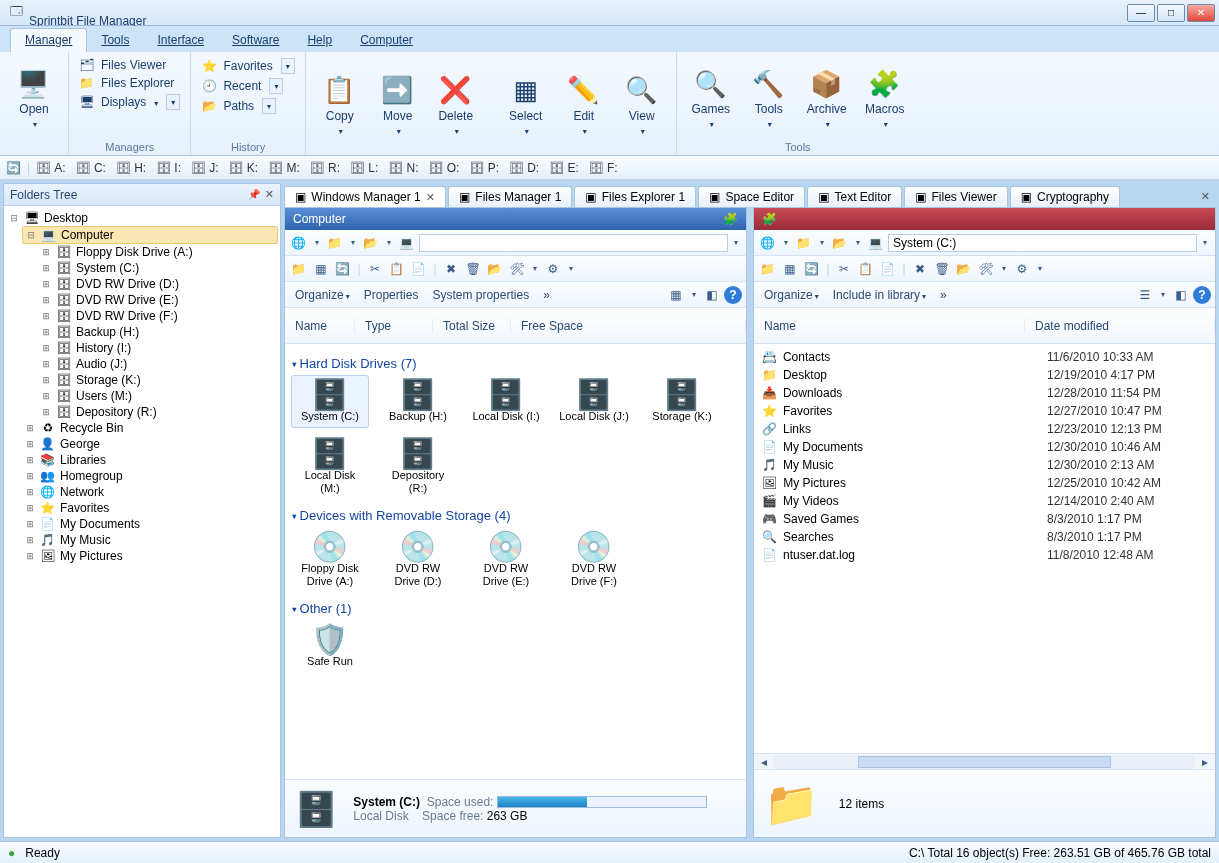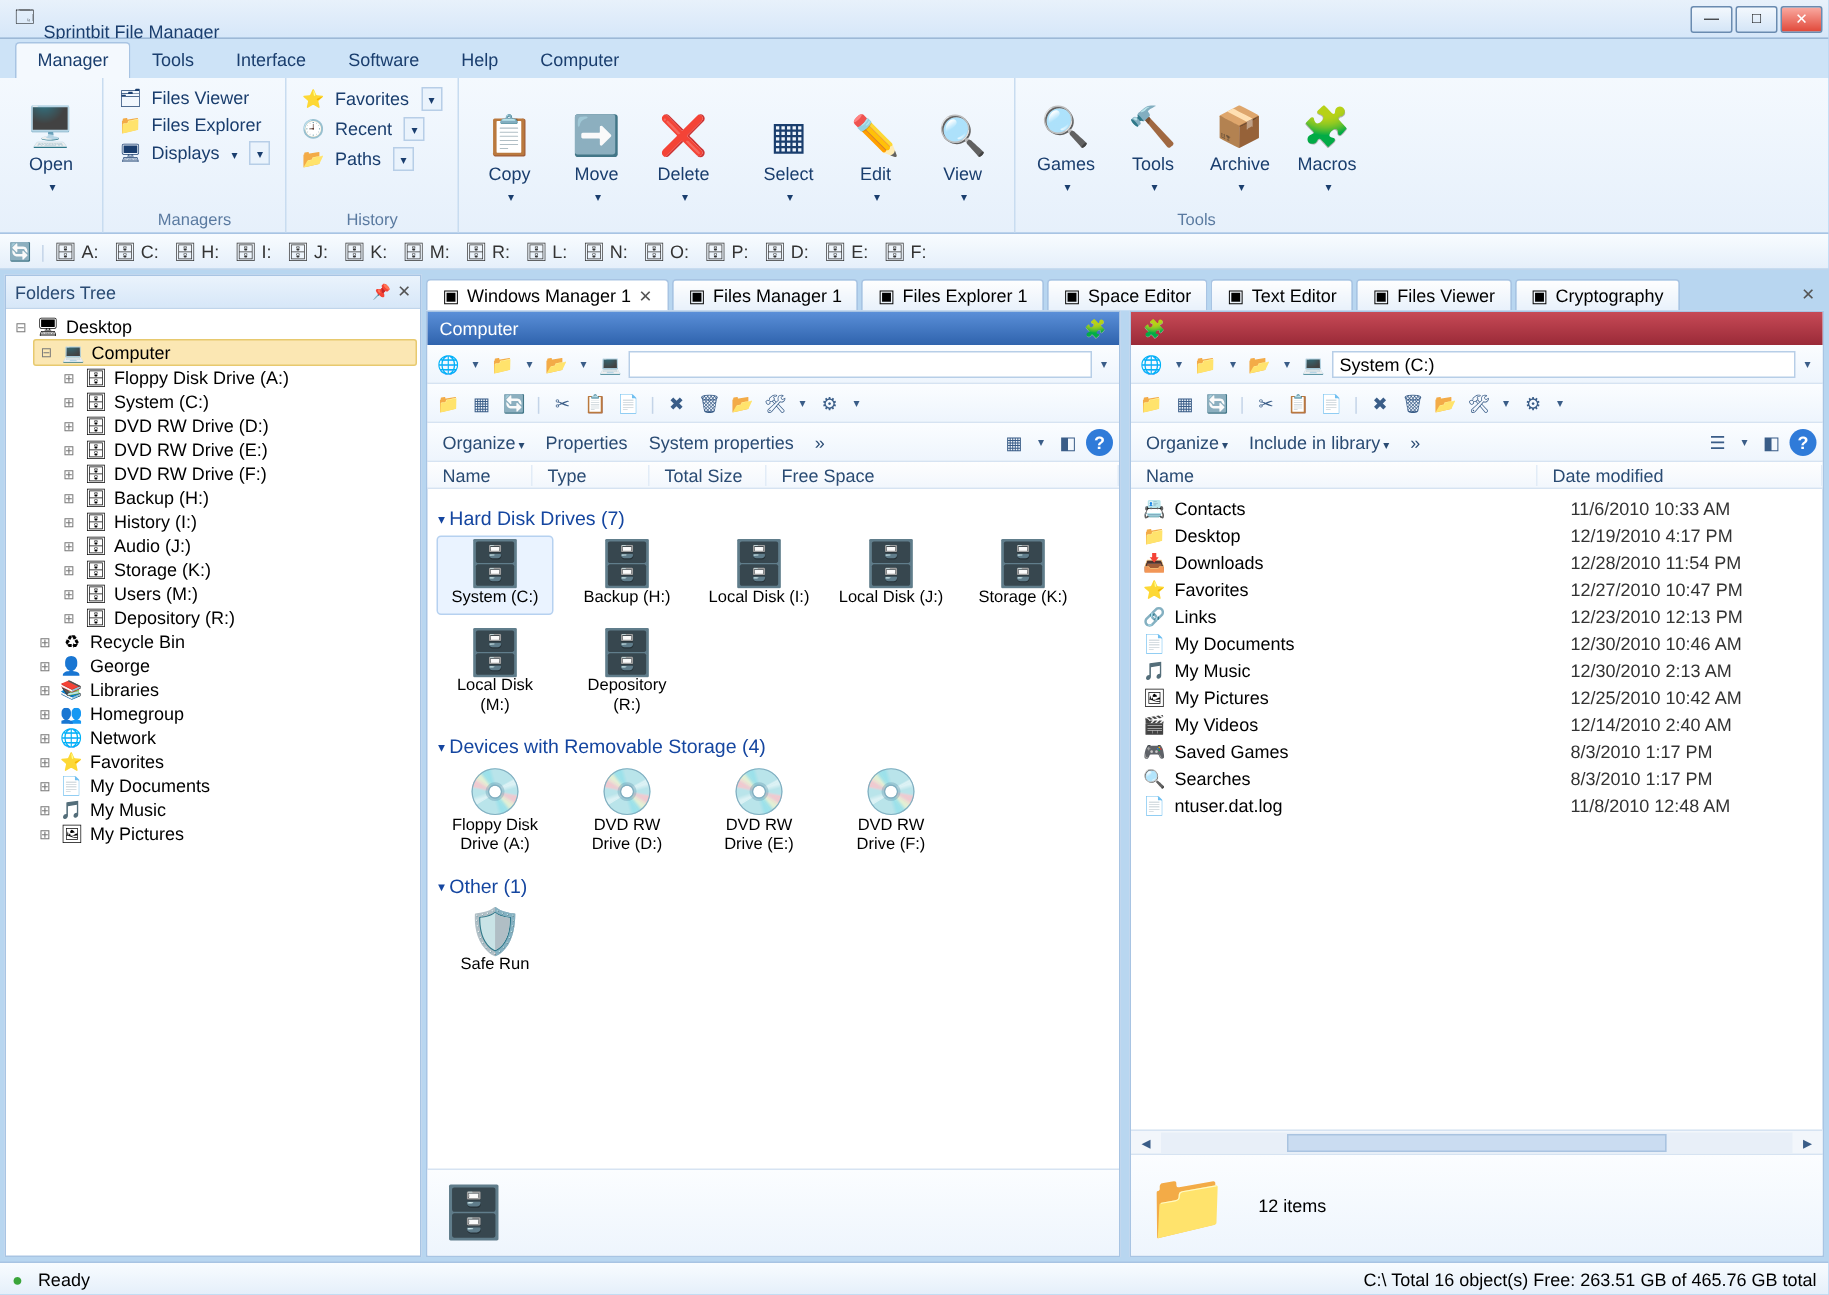--- a/index.html
+++ b/index.html
@@ -6,21 +6,21 @@
   html, body { margin:0; padding:0; height:100%; }
   body { background:#b8d6f0; display:flex; flex-direction:column; overflow:hidden;}
   
   .titlebar { height:26px; background:linear-gradient(#e8f1fb,#d6e7f9); display:flex; align-items:center; padding:0 4px; border-bottom:1px solid #9db8d6;}
   .titlebar .title { flex:1; color:#1a3e6e;margin-top:16px; }
   .winbtns { display:flex; gap:2px;}
   .winbtn { width:28px; height:18px; border:1px solid #6a8bb0; background:linear-gradient(#f3f8fd,#d4e5f7); border-radius:2px; display:flex; align-items:center; justify-content:center; font-size:10px;}
   .winbtn.close{ background:linear-gradient(#f9a9a0,#e1493a); color:#fff;}
   
   .tabs { display:flex; height:26px; background:#cde3f7; padding-left:10px; align-items:flex-end;}
-  .tab { padding:4px 14px 5px; color:#1a3e6e;}
+  .tab { padding:4px 14px 5px; color:#1a3e6e;text-decoration:underline;}
   .tab.active{ background:#f4f9fe; border:1px solid #a8c4e3; border-bottom:none; border-radius:3px 3px 0 0;}
   
   .ribbon { background:linear-gradient(#f4f9fe,#e6f0fb); height:104px; display:flex; border-bottom:1px solid #a8c4e3;}
   .group { border-right:1px solid #c8dcf0; padding:4px 6px 2px; display:flex; flex-direction:column;}
   .group-body{flex:1; display:flex; gap:2px;}
   .group-label{ text-align:center; color:#5a7aa0; font-size:11px; padding-top:1px;}
   .vbtn{ display:flex; flex-direction:column; align-items:center; justify-content:center; width:56px; padding:2px 2px; color:#1a3e6e;}
   .vbtn .bigicon{width:36px;height:36px; display:flex;align-items:center;justify-content:center;font-size:26px;}
   .rowlist{display:flex; flex-direction:column; gap:0;}
   .rowbtn{display:flex; align-items:center; gap:6px; padding:2px 4px; color:#1a3e6e; white-space:nowrap;}
@@ -49,21 +49,21 @@
   .pane .addr{height:22px;display:flex;align-items:center;padding:0 8px;color:#fff;font-size:12px;}
   .pane.left .addr{background:linear-gradient(#5a8fd8,#2f63ad);} 
   .pane.right .addr{background:linear-gradient(#c74a56,#9a2a38);} 
   .toolbar{height:26px;border-bottom:1px solid #d6e3f2;display:flex;align-items:center;gap:2px;padding:0 4px;background:linear-gradient(#fbfdff,#eef5fd);}
   .tb{width:20px;height:20px;display:flex;align-items:center;justify-content:center;font-size:12px;color:#3a5d88;}
   .tb.arrow{width:12px;font-size:8px;}
   .toolbar input.path{flex:1;height:18px;border:1px solid #b7cee7;background:#fff;padding:0 4px;}
   .tb.sep{width:8px;color:#c4d4e8;}
   .tbtxt{padding:0 6px;color:#2a4b73;}
   .viewbar .spacer{flex:1;}
-  .cols{height:18px;border-bottom:1px solid #d6e3f2;display:flex;align-items:center;background:linear-gradient(#fefefe,#f2f7fd);}
+  .cols{height:36px;border-bottom:1px solid #d6e3f2;display:flex;align-items:center;background:linear-gradient(#fefefe,#f2f7fd);}
   .col{padding:0 10px;color:#2a4b73;border-right:1px solid #e2ecf7;}
   .panebody{flex:1;overflow:auto;padding:4px 6px;}
   .sect{color:#1546a0;padding:8px 2px 4px;font-size:13px;}
   .sect::before{content:"▸ ";font-size:9px;transform:rotate(90deg);display:inline-block;margin-right:2px;}
   .icons{display:flex;flex-wrap:wrap;gap:6px 10px;}
   .iconitem{width:78px;text-align:center;padding:4px 2px;border:1px solid transparent;border-radius:3px;}
   .iconitem.sel{background:#eaf3ff;border-color:#b6d1f0;}
   .iconitem .ii{font-size:30px;line-height:30px;}
   .iconitem .il{font-size:11px;line-height:13px;}
   .filerow{display:flex;align-items:center;padding:2px 2px;gap:6px;}
@@ -514,20 +514,24 @@
           <div class="sect">Other (1)</div>
           <div class="icons" id="otherIcons">
               <div class="iconitem">
                 <div class="ii">🛡️</div>
                 <div class="il">Safe Run</div>
               </div>
             </div>
         </div>
         <div class="detailbar">
           <span style="font-size:34px">🗄️</span>
+          <div>
+            <div><b>System (C:)</b> &nbsp;<span style="color:#6a7a90">Space used:</span> <span class="progress" style="display:inline-block;vertical-align:middle;"><div id="usedbar" style="width: 43%;"></div></span></div>
+            <div><span style="color:#6a7a90">Local Disk</span>&nbsp;&nbsp;&nbsp;&nbsp;<span style="color:#6a7a90">Space free:</span> <span>263 GB</span></div>
+          </div>
         </div>
       </div>
 
       <div class="pane right">
         <div class="addr">
             <span>🧩</span>
           </div>
         <div class="toolbar">
           <span class="tb">🌐</span>
             <span class="tb arrow">▾</span>

